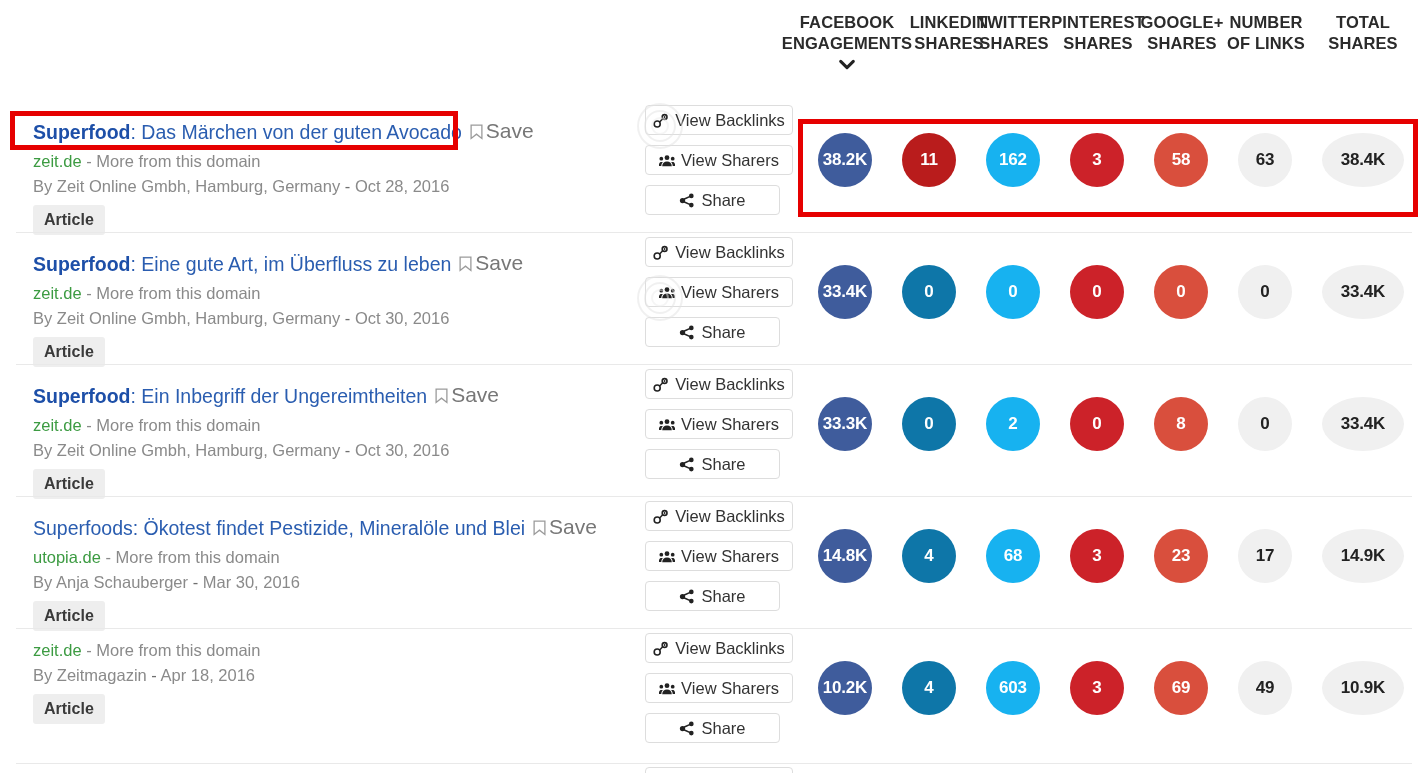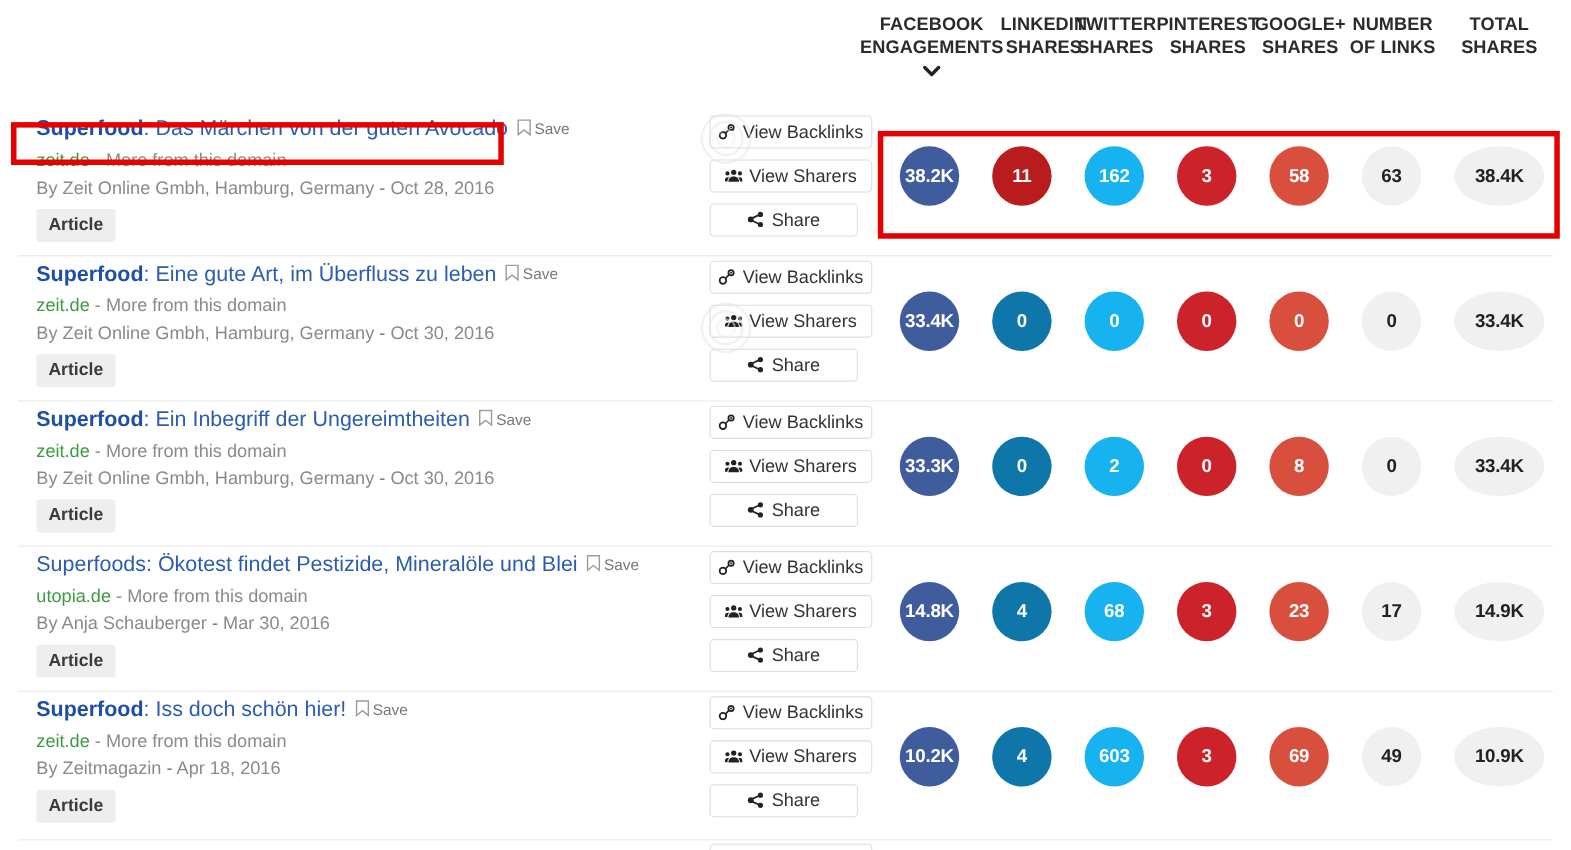--- a/index.html
+++ b/index.html
@@ -56,25 +56,26 @@
     font-size: 19.5px;
     line-height: 24px;
     color: #2a5db0;
     white-space: nowrap;
   }
   .title-link { color: #2a5db0; text-decoration: none; cursor: pointer; }
   .title-link .kw { font-weight: bold; color: #1d4fa8; }
   .save-wrap {
     display: inline-block;
     margin-left: 8px;
-    font-size: 14px;
+    font-size: 21px;
     color: #777;
     vertical-align: 1px;
     cursor: pointer;
     white-space: nowrap;
+    margin-top: 14px;
   }
   .bookmark-icon {
     display: inline-block;
     vertical-align: -2px;
     margin-right: 3px;
     width: 13px; height: 16px;
     color: #9b9b9b;
   }
   .domain-line {
     margin-top: 7px;
@@ -338,23 +339,21 @@
           <div class="bubble" style="left: 818px; background: rgb(63, 92, 156);">14.8K</div>
           <div class="bubble" style="left: 902px; background: rgb(14, 118, 168);">4</div>
           <div class="bubble" style="left: 986px; background: rgb(23, 178, 240);">68</div>
           <div class="bubble" style="left: 1070px; background: rgb(204, 34, 41);">3</div>
           <div class="bubble" style="left: 1154px; background: rgb(217, 79, 61);">23</div>
           <div class="bubble plain" style="left: 1238px;">17</div>
           <div class="bubble plain wide" style="left: 1322px;">14.9K</div>
         </div>
       </div>
       <div class="result-row" style="top: 633px; height: 128px;">
-        <div class="info"><div class="title-line"><a class="title-link" href="#"><span class="kw">Superfood</span><span>: Iss doch schön hier!</span></a><span class="save-wrap"><svg class="bookmark-icon" viewBox="0 0 14 17">
-                <path d="M1.2 1.2 h11.6 v14.2 l-5.8 -4.6 l-5.8 4.6 z" fill="none" stroke="currentColor" stroke-width="1.4"></path>
-              </svg><span>Save</span></span></div><div class="domain-line"><a class="domain-link" href="#">zeit.de</a><span> - </span><span>More from this domain</span></div><div class="byline"><span>By</span> <span>Zeitmagazin</span> <b>-</b> <span>Apr 18, 2016</span></div><div class="tag">Article</div></div>
+        <div class="info"><div class="domain-line"><a class="domain-link" href="#">zeit.de</a><span> - </span><span>More from this domain</span></div><div class="byline"><span>By</span> <span>Zeitmagazin</span> <b>-</b> <span>Apr 18, 2016</span></div><div class="tag">Article</div></div>
         <div class="actions">
           <button class="abtn"><svg class="ic" viewBox="0 0 16 15">
               <path d="M6.4 9.2 L9.9 5.6" stroke="currentColor" stroke-width="1.5" fill="none"></path>
               <circle cx="4.2" cy="11" r="3" fill="none" stroke="currentColor" stroke-width="1.6"></circle>
               <circle cx="11.6" cy="4" r="2.4" fill="none" stroke="currentColor" stroke-width="1.6"></circle>
               <circle cx="11.6" cy="4" r="0.9" fill="currentColor"></circle>
             </svg><span>View Backlinks</span></button>
           <button class="abtn"><svg class="ic" viewBox="0 0 18 15">
               <circle cx="9" cy="4.3" r="2.7" fill="currentColor"></circle>
               <path d="M3.6 14 C3.6 10.4 5.9 8.6 9 8.6 C12.1 8.6 14.4 10.4 14.4 14 Z" fill="currentColor"></path>

